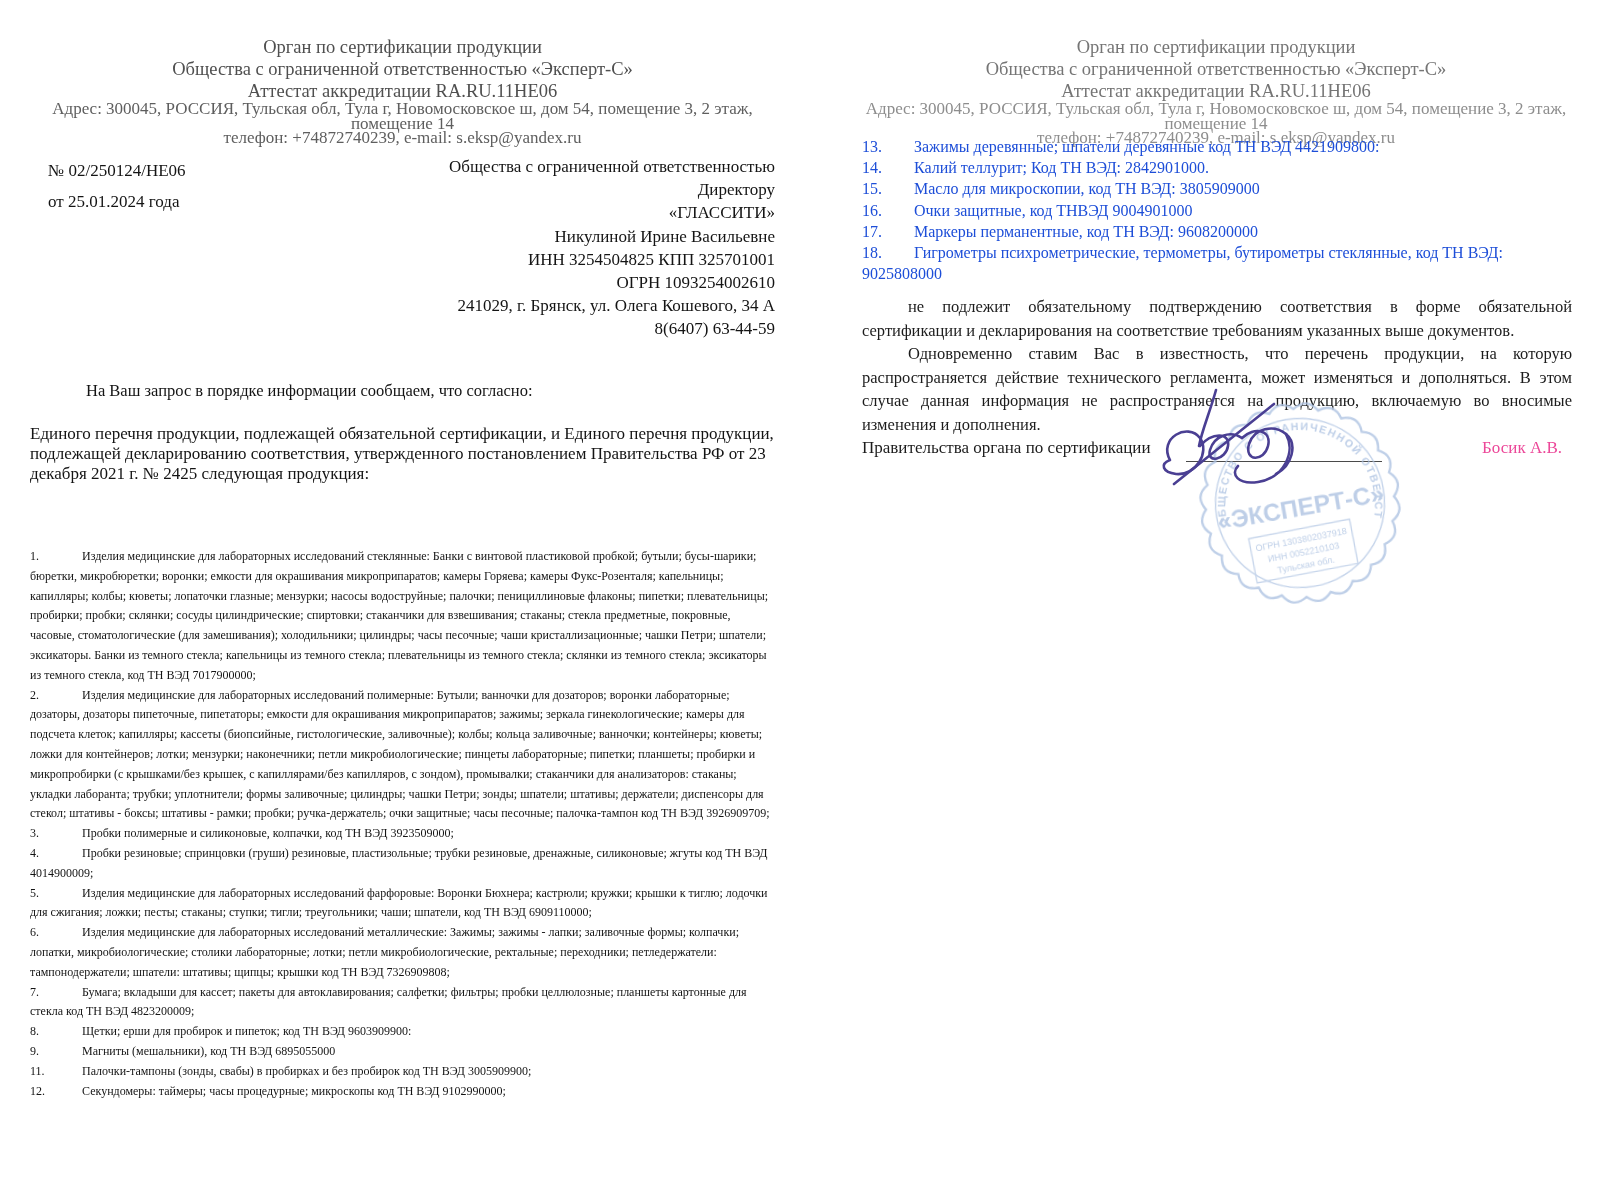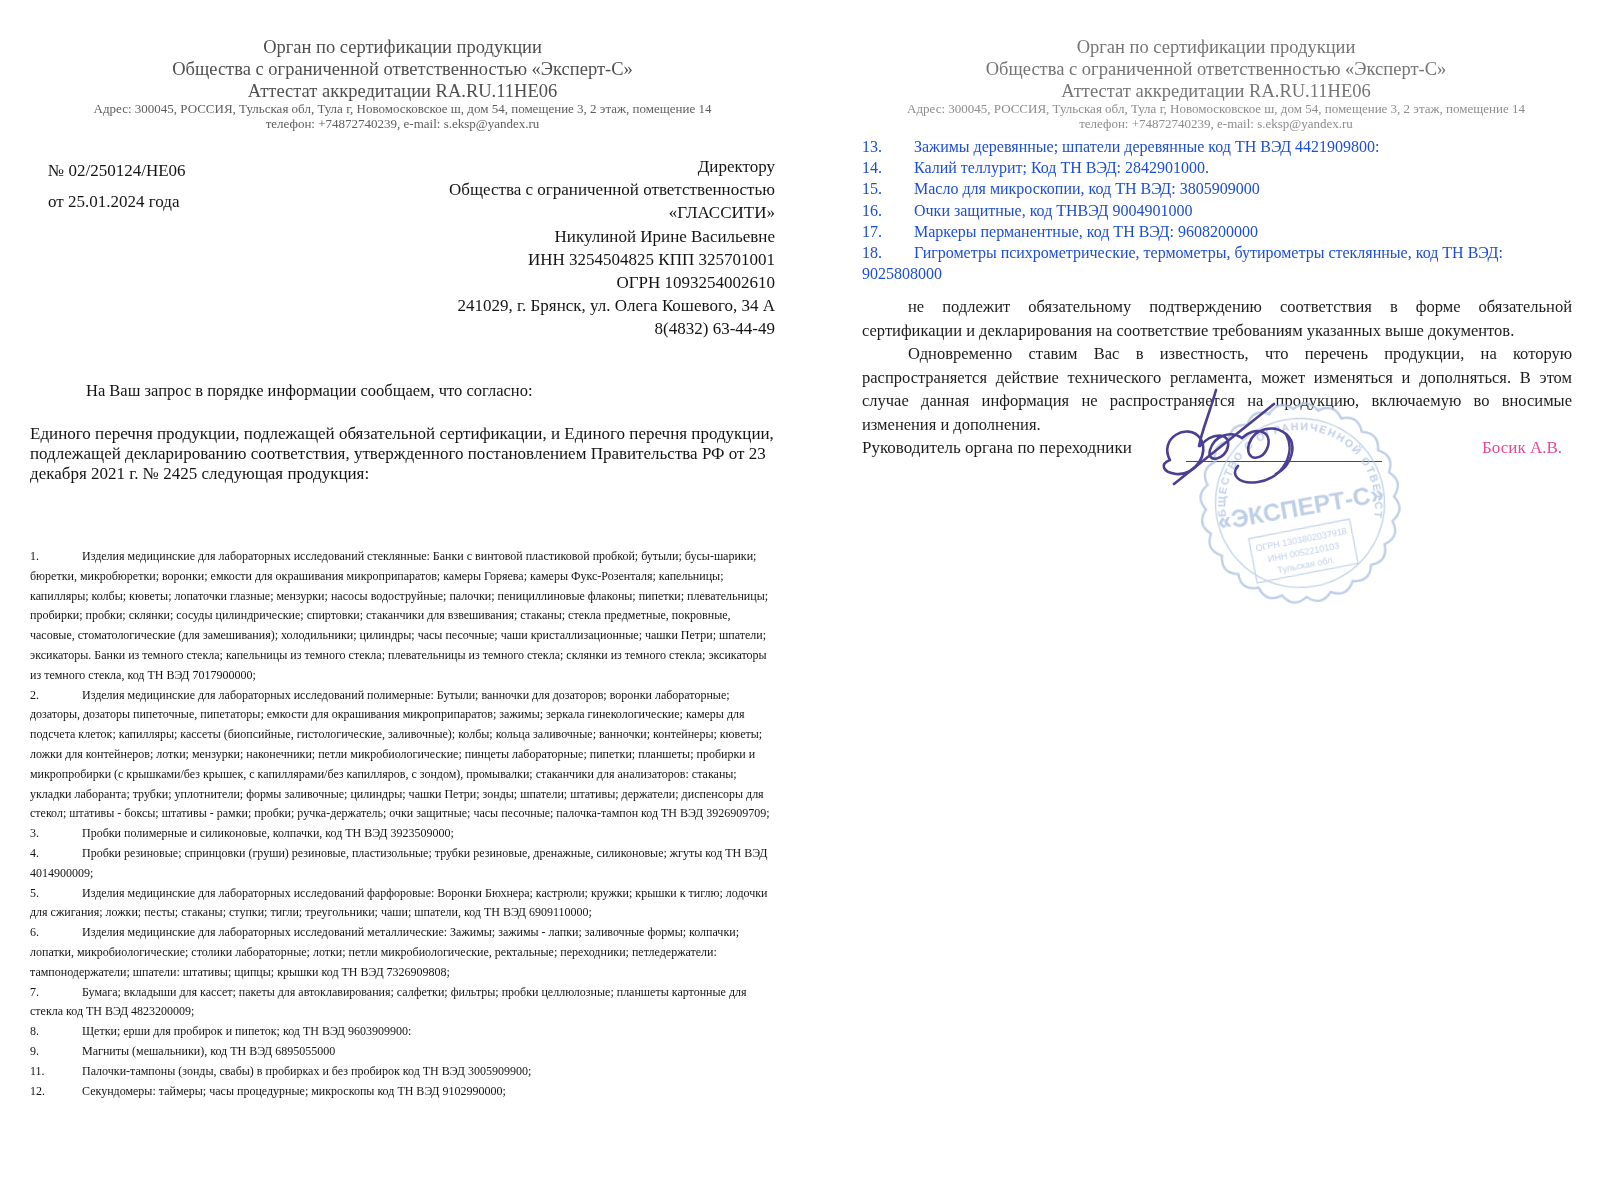--- a/index.html
+++ b/index.html
@@ -3,21 +3,21 @@
 <meta charset="utf-8">
 <style>
   html,body{margin:0;padding:0;background:#fff;}
   .sheet{
     position:relative;width:1600px;height:1200px;background:#ffffff;overflow:hidden;
     font-family:"Liberation Serif","DejaVu Serif",serif;color:#141414;
   }
   
   .hdr{position:absolute;text-align:center;}
   .hdr .h1,.hdr .h2,.hdr .h3{font-size:18.5px;line-height:22px;}
-  .hdr .ha{font-size:13px;line-height:14.5px;}
+  .hdr .ha{font-size:17px;line-height:14.5px;}
   .hdr-left{left:30px;top:36px;width:745px;color:#4f4f4f;}
   .hdr-left .ha{color:#5e5e5e;}
   .hdr-right{left:860px;top:36px;width:712px;color:#757575;}
   .hdr-right .ha{color:#8d8d8d;}
   
   .refblock{position:absolute;left:48px;top:155px;font-size:17px;line-height:31px;}
   .addressee{position:absolute;left:380px;top:155px;width:395px;text-align:right;
              font-size:17px;line-height:23.2px;}
   .intro{position:absolute;left:30px;top:381px;width:745px;font-size:16.5px;text-indent:56px;}
   .law{position:absolute;left:30px;top:424px;width:745px;font-size:17px;line-height:20px;}
@@ -50,28 +50,28 @@
     <div class="ha">Адрес: 300045, РОССИЯ, Тульская обл, Тула г, Новомосковское ш, дом 54, помещение 3, 2 этаж, помещение 14</div>
     <div class="ha">телефон: +74872740239, e-mail: s.eksp@yandex.ru</div>
   </div>
 
   <div class="refblock">
     <div>№ 02/250124/НЕ06</div>
     <div>от 25.01.2024 года</div>
   </div>
 
   <div class="addressee">
+    <div>Общества с ограниченной ответственностью</div>
     <div>Директору</div>
-    <div>Общества с ограниченной ответственностью</div>
     <div>«ГЛАССИТИ»</div>
     <div>Никулиной Ирине Васильевне</div>
     <div>ИНН 3254504825 КПП 325701001</div>
     <div>ОГРН 1093254002610</div>
     <div>241029, г. Брянск, ул. Олега Кошевого, 34 А</div>
-    <div>8(4832) 63-44-49</div>
+    <div>8(6407) 63-44-59</div>
   </div>
 
   <div class="intro">На Ваш запрос в порядке информации сообщаем, что согласно:</div>
   <div class="law">Единого перечня продукции, подлежащей обязательной сертификации, и Единого перечня продукции, подлежащей декларированию соответствия, утвержденного постановлением Правительства РФ от 23 декабря 2021 г. № 2425 следующая продукция:</div>
 
   <div class="items-left">
     <p><span class="inum">1.</span><span>Изделия медицинские для лабораторных исследований стеклянные: Банки с винтовой пластиковой пробкой; бутыли; бусы-шарики; бюретки, микробюретки; воронки; емкости для окрашивания микроприпаратов; камеры Горяева; камеры Фукс-Розенталя; капельницы; капилляры; колбы; кюветы; лопаточки глазные; мензурки; насосы водоструйные; палочки; пенициллиновые флаконы; пипетки; плевательницы; пробирки; пробки; склянки; сосуды цилиндрические; спиртовки; стаканчики для взвешивания; стаканы; стекла предметные, покровные, часовые, стоматологические (для замешивания); холодильники; цилиндры; часы песочные; чаши кристаллизационные; чашки Петри; шпатели; эксикаторы. Банки из темного стекла; капельницы из темного стекла; плевательницы из темного стекла; склянки из темного стекла; эксикаторы из темного стекла, код ТН ВЭД 7017900000;</span></p>
     <p><span class="inum">2.</span><span>Изделия медицинские для лабораторных исследований полимерные: Бутыли; ванночки для дозаторов; воронки лабораторные; дозаторы, дозаторы пипеточные, пипетаторы; емкости для окрашивания микроприпаратов; зажимы; зеркала гинекологические; камеры для подсчета клеток; капилляры; кассеты (биопсийные, гистологические, заливочные); колбы; кольца заливочные; ванночки; контейнеры; кюветы; ложки для контейнеров; лотки; мензурки; наконечники; петли микробиологические; пинцеты лабораторные; пипетки; планшеты; пробирки и микропробирки (с крышками/без крышек, с капиллярами/без капилляров, с зондом), промывалки; стаканчики для анализаторов: стаканы; укладки лаборанта; трубки; уплотнители; формы заливочные; цилиндры; чашки Петри; зонды; шпатели; штативы; держатели; диспенсоры для стекол; штативы - боксы; штативы - рамки; пробки; ручка-держатель; очки защитные; часы песочные; палочка-тампон код ТН ВЭД 3926909709;</span></p>
     <p><span class="inum">3.</span><span>Пробки полимерные и силиконовые, колпачки, код ТН ВЭД 3923509000;</span></p>
     <p><span class="inum">4.</span><span>Пробки резиновые; спринцовки (груши) резиновые, пластизольные; трубки резиновые, дренажные, силиконовые; жгуты код ТН ВЭД 4014900009;</span></p>
@@ -99,21 +99,21 @@
     <p><span class="inum">16.</span><span>Очки защитные, код ТНВЭД 9004901000</span></p>
     <p><span class="inum">17.</span><span>Маркеры перманентные, код ТН ВЭД: 9608200000</span></p>
     <p><span class="inum">18.</span><span>Гигрометры психрометрические, термометры, бутирометры стеклянные, код ТН ВЭД: 9025808000</span></p>
   </div>
 
   <div class="paras">
     <p>не подлежит обязательному подтверждению соответствия в форме обязательной сертификации и декларирования на соответствие требованиям указанных выше документов.</p>
     <p>Одновременно ставим Вас в известность, что перечень продукции, на которую распространяется действие технического регламента, может изменяться и дополняться. В этом случае данная информация не распространяется на продукцию, включаемую во вносимые изменения и дополнения.</p>
   </div>
 
-  <div class="sig-label">Руководитель органа по переходники</div>
+  <div class="sig-label">Правительства органа по сертификации</div>
   <div class="sig-name">Босик А.В.</div>
   <div class="sig-line"></div>
 
   <svg class="stamp" viewBox="0 0 200 200">
     <path id="scallop" fill="none" stroke="#aec3e2" stroke-width="2.2" d="M188.0,100.0 Q198.2,112.9 185.0,122.8 L185.0,122.8 Q191.5,137.9 176.2,144.0 L176.2,144.0 Q178.5,160.3 162.2,162.2 L162.2,162.2 Q160.3,178.5 144.0,176.2 L144.0,176.2 Q137.9,191.5 122.8,185.0 L122.8,185.0 Q112.9,198.2 100.0,188.0 L100.0,188.0 Q87.1,198.2 77.2,185.0 L77.2,185.0 Q62.1,191.5 56.0,176.2 L56.0,176.2 Q39.7,178.5 37.8,162.2 L37.8,162.2 Q21.5,160.3 23.8,144.0 L23.8,144.0 Q8.5,137.9 15.0,122.8 L15.0,122.8 Q1.8,112.9 12.0,100.0 L12.0,100.0 Q1.8,87.1 15.0,77.2 L15.0,77.2 Q8.5,62.1 23.8,56.0 L23.8,56.0 Q21.5,39.7 37.8,37.8 L37.8,37.8 Q39.7,21.5 56.0,23.8 L56.0,23.8 Q62.1,8.5 77.2,15.0 L77.2,15.0 Q87.1,1.8 100.0,12.0 L100.0,12.0 Q112.9,1.8 122.8,15.0 L122.8,15.0 Q137.9,8.5 144.0,23.8 L144.0,23.8 Q160.3,21.5 162.2,37.8 L162.2,37.8 Q178.5,39.7 176.2,56.0 L176.2,56.0 Q191.5,62.1 185.0,77.2 L185.0,77.2 Q198.2,87.1 188.0,100.0 Z"></path>
     <circle cx="100" cy="100" r="79" fill="none" stroke="#b6c9e5" stroke-width="1.3"></circle>
     <defs>
       <path id="ringArc" d="M 33,122 A 70,70 0 1 1 167,122" fill="none"></path>
     </defs>
     <text font-size="10" letter-spacing="1.5" fill="#aec3e2" font-family="Liberation Sans, sans-serif" font-weight="bold">

